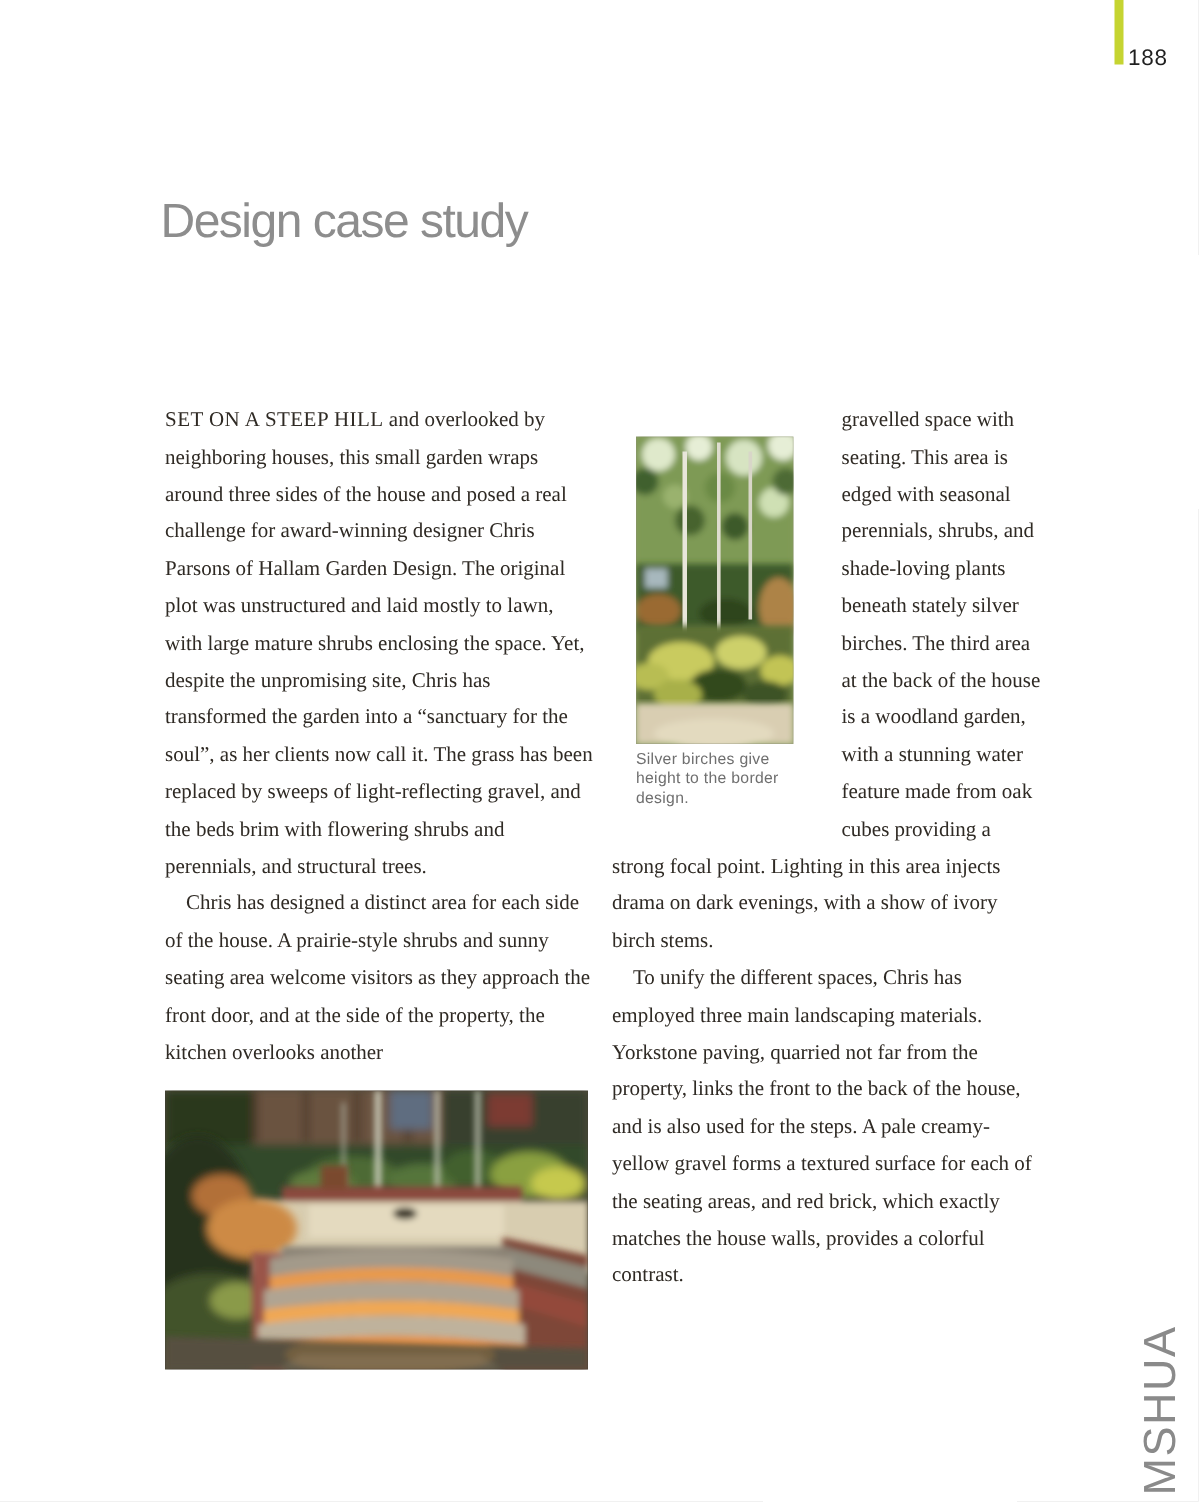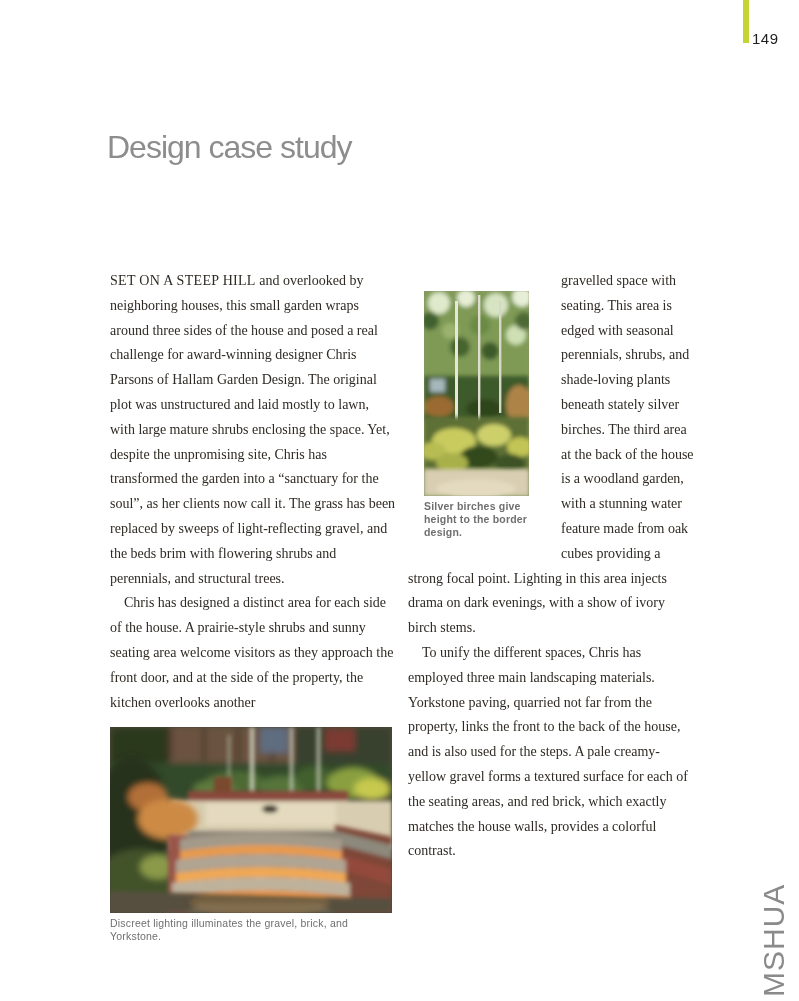--- a/index.html
+++ b/index.html
@@ -34,42 +34,42 @@
     color:#2f2a24;text-align:left;
   }
   .body-par.indent{text-indent:14px;}
   .lead{font-weight:normal;letter-spacing:0.3px;}
   .caption{
     font-family:"Liberation Sans", sans-serif;
     font-size:10.5px;line-height:13px;color:#6f6f6f;
     letter-spacing:0.2px;margin-top:4px;display:block;
   }
   .figure-small{
-    float:left;width:105px;margin:6px 16px 2px 0;padding:16px;font-weight:bold;
+    float:left;width:105px;margin:6px 16px 2px 0;padding:16px;
   }
   .figure-small svg{display:block;}
   .figure-large{
     position:absolute;left:110px;top:727px;width:282px;margin:0;padding:0;
   }
   .figure-large svg{display:block;}
   .spine-text{
     position:absolute;left:756px;top:997px;
     transform:rotate(-90deg);transform-origin:0 0;
     font-family:"Liberation Sans", sans-serif;
     font-size:30px;line-height:36px;color:#8a8a8a;
     letter-spacing:1px;white-space:nowrap;
   }
 </style>
 </head>
 <body>
 
 <div class="page">
 
   <div class="accent-bar"></div>
-  <div class="page-number">149</div>
+  <div class="page-number">188</div>
 
   <h1 class="title">Design case study</h1>
 
   <div class="col col-left">
     <p class="body-par"><strong class="lead">SET ON A STEEP HILL</strong><span> and overlooked by neighboring houses, this small garden wraps around three sides of the house and posed a real challenge for award-winning designer Chris Parsons of Hallam Garden Design. The original plot was unstructured and laid mostly to lawn, with large mature shrubs enclosing the space. Yet, despite the unpromising site, Chris has transformed the garden into a “sanctuary for the soul”, as her clients now call it. The grass has been replaced by sweeps of light-reflecting gravel, and the beds brim with flowering shrubs and perennials, and structural trees.</span></p>
     <p class="body-par indent">Chris has designed a distinct area for each side of the house. A prairie-style shrubs and sunny seating area welcome visitors as they approach the front door, and at the side of the property, the kitchen overlooks another</p>
   </div>
 
   <figure class="figure-large">
     <svg width="282" height="186" viewBox="0 0 282 186" role="img">
@@ -134,21 +134,20 @@
         <path d="M62,156 Q152,144 240,156 L240,170 Q152,158 62,170 Z" fill="#bfb29c"></path>
         <path d="M62,170 Q152,158 240,170 L240,178 Q152,166 62,178 Z" fill="#e89148"></path>
       </g>
       <g filter="url(#soft2)">
         <path d="M0,164 L282,172 L282,186 L0,186 Z" fill="#57503f"></path>
         <path d="M90,176 L210,176 L224,186 L76,186 Z" fill="#6a6250"></path>
         <ellipse cx="150" cy="176" rx="70" ry="14" fill="#f0a050" opacity="0.18"></ellipse>
       </g>
       <rect x="0" y="0" width="282" height="186" fill="none" stroke="#3d3a32" stroke-width="1" opacity="0.4"></rect>
     </svg>
-    <figcaption class="caption">Discreet lighting illuminates the gravel, brick, and Yorkstone.</figcaption>
   </figure>
 
   <div class="col col-right">
     <div>
       <figure class="figure-small">
         <svg width="105" height="205" viewBox="0 0 105 205" role="img">
           <defs>
             <filter id="softA" x="-10%" y="-10%" width="120%" height="120%">
                 <feGaussianBlur stdDeviation="2.2"></feGaussianBlur>
               </filter>

